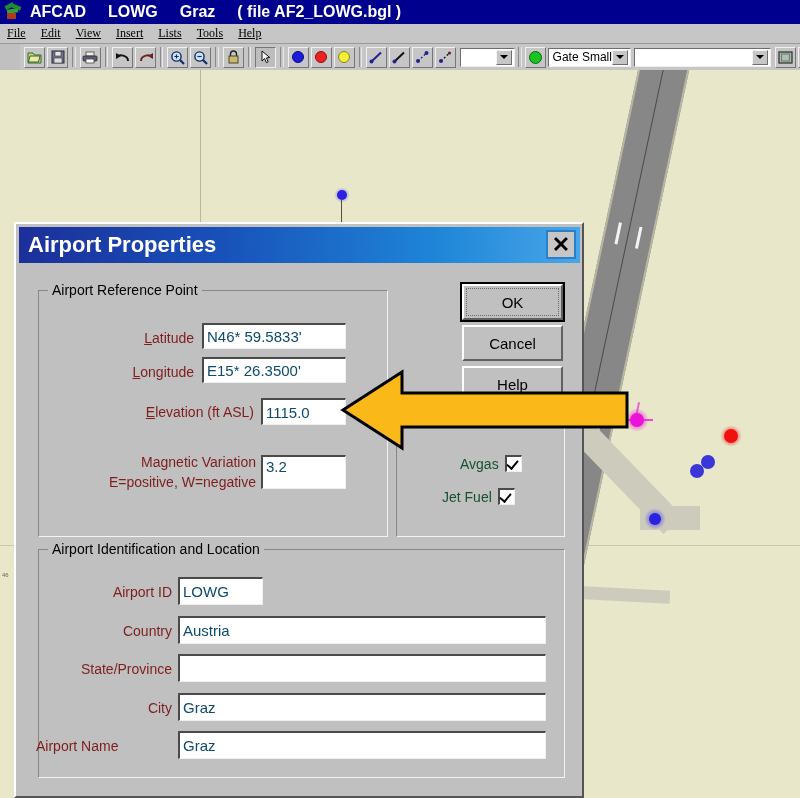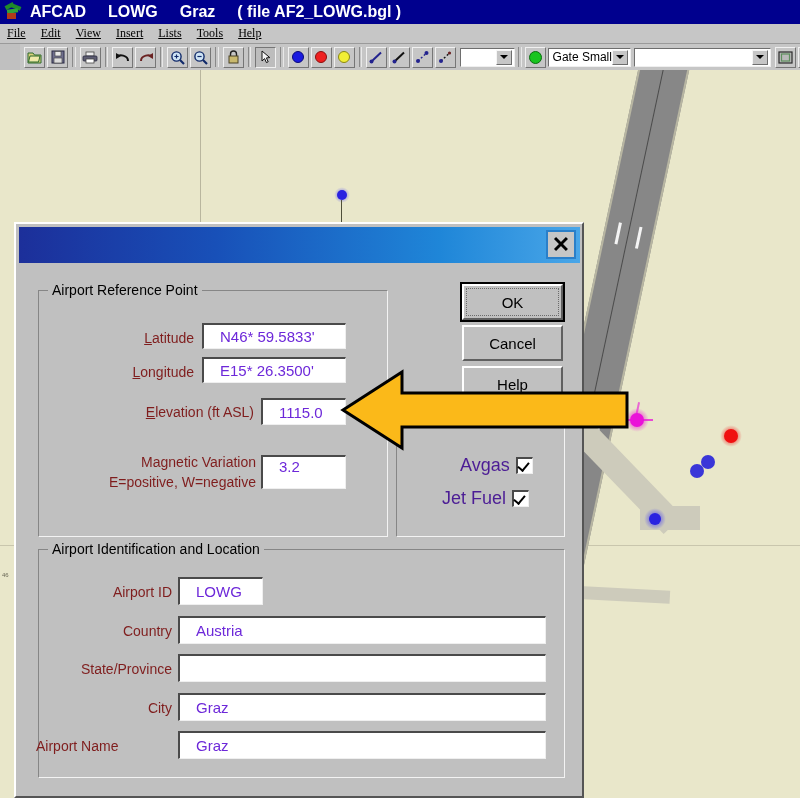--- a/index.html
+++ b/index.html
@@ -195,44 +195,44 @@
   .fld-label {
     position: absolute; font-size: 14px; color: #7f1d1d;
     text-align: right; white-space: nowrap;
   }
   .fld-label u { text-decoration: underline; }
   .tbox {
     position: absolute; background: #ffffff;
     border-top: 2px solid #4a4a4a; border-left: 2px solid #4a4a4a;
     border-right: 1px solid #efefef; border-bottom: 1px solid #efefef;
     box-sizing: border-box;
-    font-size: 15px; color: #6d28d9;
+    font-size: 15px; color: #0c4a6e;
     display: flex; align-items: center;
-    padding-left: 16px;
+    padding-left: 3px;
     overflow: hidden; white-space: nowrap;
   }
   .btn {
     position: absolute;
     background: #c0c0c0;
     border-top: 2px solid #ffffff; border-left: 2px solid #ffffff;
     border-right: 2px solid #606060; border-bottom: 2px solid #606060;
     box-sizing: border-box;
     display: flex; align-items: center; justify-content: center;
     font-size: 15px; color: #000;
   }
   .btn.default {
     outline: 2px solid #000; outline-offset: 0px;
   }
   .btn.default::after {
     content: ""; position: absolute; left: 2px; top: 2px; right: 2px; bottom: 2px;
     border: 1px dotted #6b6b6b;
   }
   .chk-row {
     position: absolute; display: flex; align-items: center;
-    font-size: 18px; color: #4c1d95; white-space: nowrap;
+    font-size: 14px; color: #14532d; white-space: nowrap;
   }
   .chk-row .lbl { margin-right: 6px; }
   .chk {
     width: 17px; height: 17px; background: #ffffff;
     border-top: 2px solid #4a4a4a; border-left: 2px solid #4a4a4a;
     border-right: 1px solid #efefef; border-bottom: 1px solid #efefef;
     box-sizing: border-box; position: relative; flex: 0 0 auto;
   }
   .chk.on::after {
     content: ""; position: absolute; left: 2px; top: 1px;
@@ -458,20 +458,21 @@
     <span class="mk" style="left:701px; top:385px; width:14px; height:14px; background:#3a36d8;"></span>
     <span class="mk" style="left:690px; top:394px; width:14px; height:14px; background:#3a36d8;"></span>
 
     <span class="mk-glow" style="left:644px; top:438px; width:22px; height:22px; background:radial-gradient(circle,#4a44ee 0%,rgba(74,68,238,0) 70%);"></span>
     <span class="mk" style="left:649px; top:443px; width:12px; height:12px; background:#2a22e0;"></span>
   </div>
 
   <div class="dialog">
 
     <div class="dlg-tbar">
+      <span class="dlg-title">Airport Properties</span>
       <span class="dlg-close">✕</span>
     </div>
 
     <div class="groupbox" style="left:22px; top:66px; width:348px; height:245px;text-align:center;">
       <span class="gbl">Airport Reference Point</span>
     </div>
 
     <div class="fld-label" style="left:90px; top:106px; width:88px;">
       <u>L</u><span>atitude</span>
     </div>

